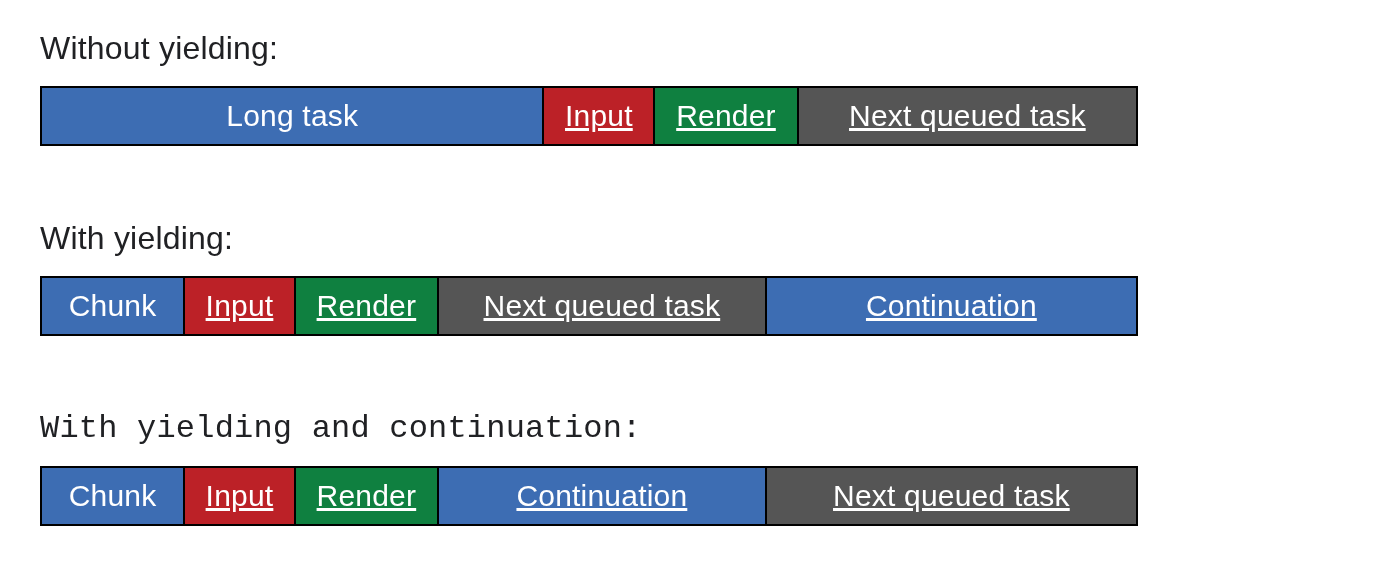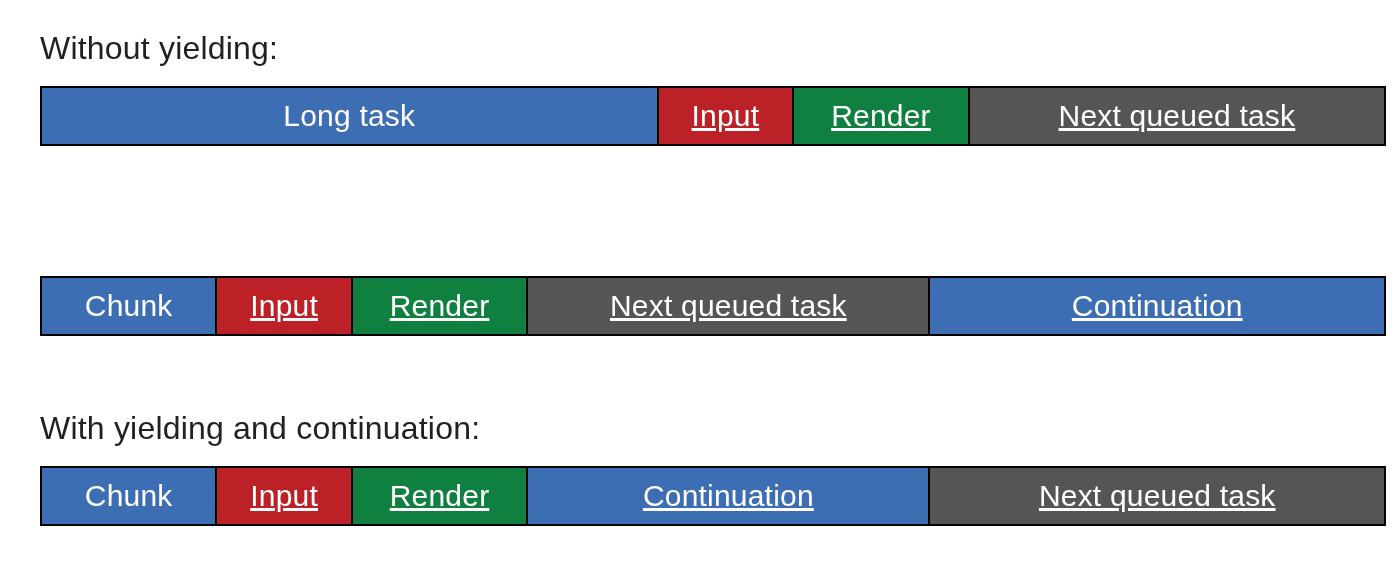--- a/index.html
+++ b/index.html
@@ -19,21 +19,21 @@
     font-size: 32px;
     color: #202124;
     font-weight: 400;
     letter-spacing: 0.2px;
   }
   .bar {
     position: absolute;
     height: 60px;
     display: flex;
     box-sizing: border-box;
-    width: 1346px;
+    width: 1098px;
   }
   .seg {
     display: flex;
     align-items: center;
     justify-content: center;
     color: #ffffff;
     font-size: 30px;
     font-weight: 400;
     border: 2px solid #000000;
     box-sizing: border-box;
@@ -52,30 +52,31 @@
 
   <div class="heading" style="left:40px; top:30px;">Without yielding:</div>
 
   <div class="bar" style="left:40px; top:86px;">
     <div class="seg" style="flex:46 0 0; background:#3d6db3;">Long task</div>
     <div class="seg" style="flex:10 0 0; background:#bc2127;">Input</div>
     <div class="seg" style="flex:13 0 0; background:#0f8040;">Render</div>
     <div class="seg" style="flex:31 0 0; background:#555555;">Next queued task</div>
   </div>
 
+  <div class="heading" style="left:40px; top:220px;">With yielding:</div>
 
   <div class="bar" style="left:40px; top:276px;">
     <div class="seg" style="flex:13 0 0; background:#3d6db3;">Chunk</div>
     <div class="seg" style="flex:10 0 0; background:#bc2127;">Input</div>
     <div class="seg" style="flex:13 0 0; background:#0f8040;">Render</div>
     <div class="seg" style="flex:30 0 0; background:#555555;">Next queued task</div>
     <div class="seg" style="flex:34 0 0; background:#3d6db3;">Continuation</div>
   </div>
 
-  <div class="heading" style="left:40px; top:410px;">With yielding and continuation:</div>
+  <div class="heading" style="left:40px; top:410px;font-family:Liberation Mono, monospace;">With yielding and continuation:</div>
 
   <div class="bar" style="left:40px; top:466px;">
     <div class="seg" style="flex:13 0 0; background:#3d6db3;">Chunk</div>
     <div class="seg" style="flex:10 0 0; background:#bc2127;">Input</div>
     <div class="seg" style="flex:13 0 0; background:#0f8040;">Render</div>
     <div class="seg" style="flex:30 0 0; background:#3d6db3;">Continuation</div>
     <div class="seg" style="flex:34 0 0; background:#555555;">Next queued task</div>
   </div>
 
 </div>

